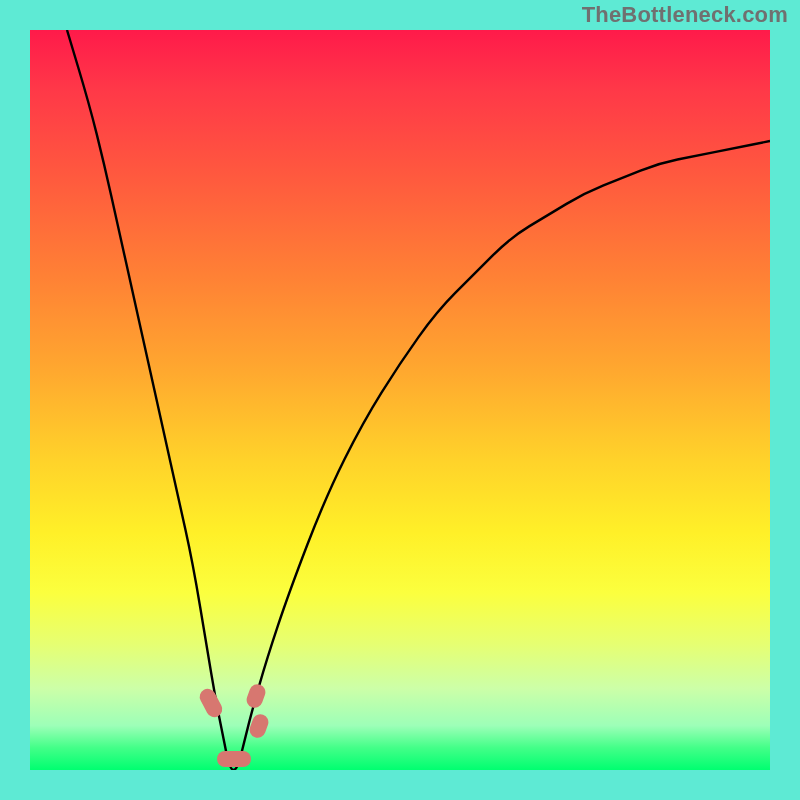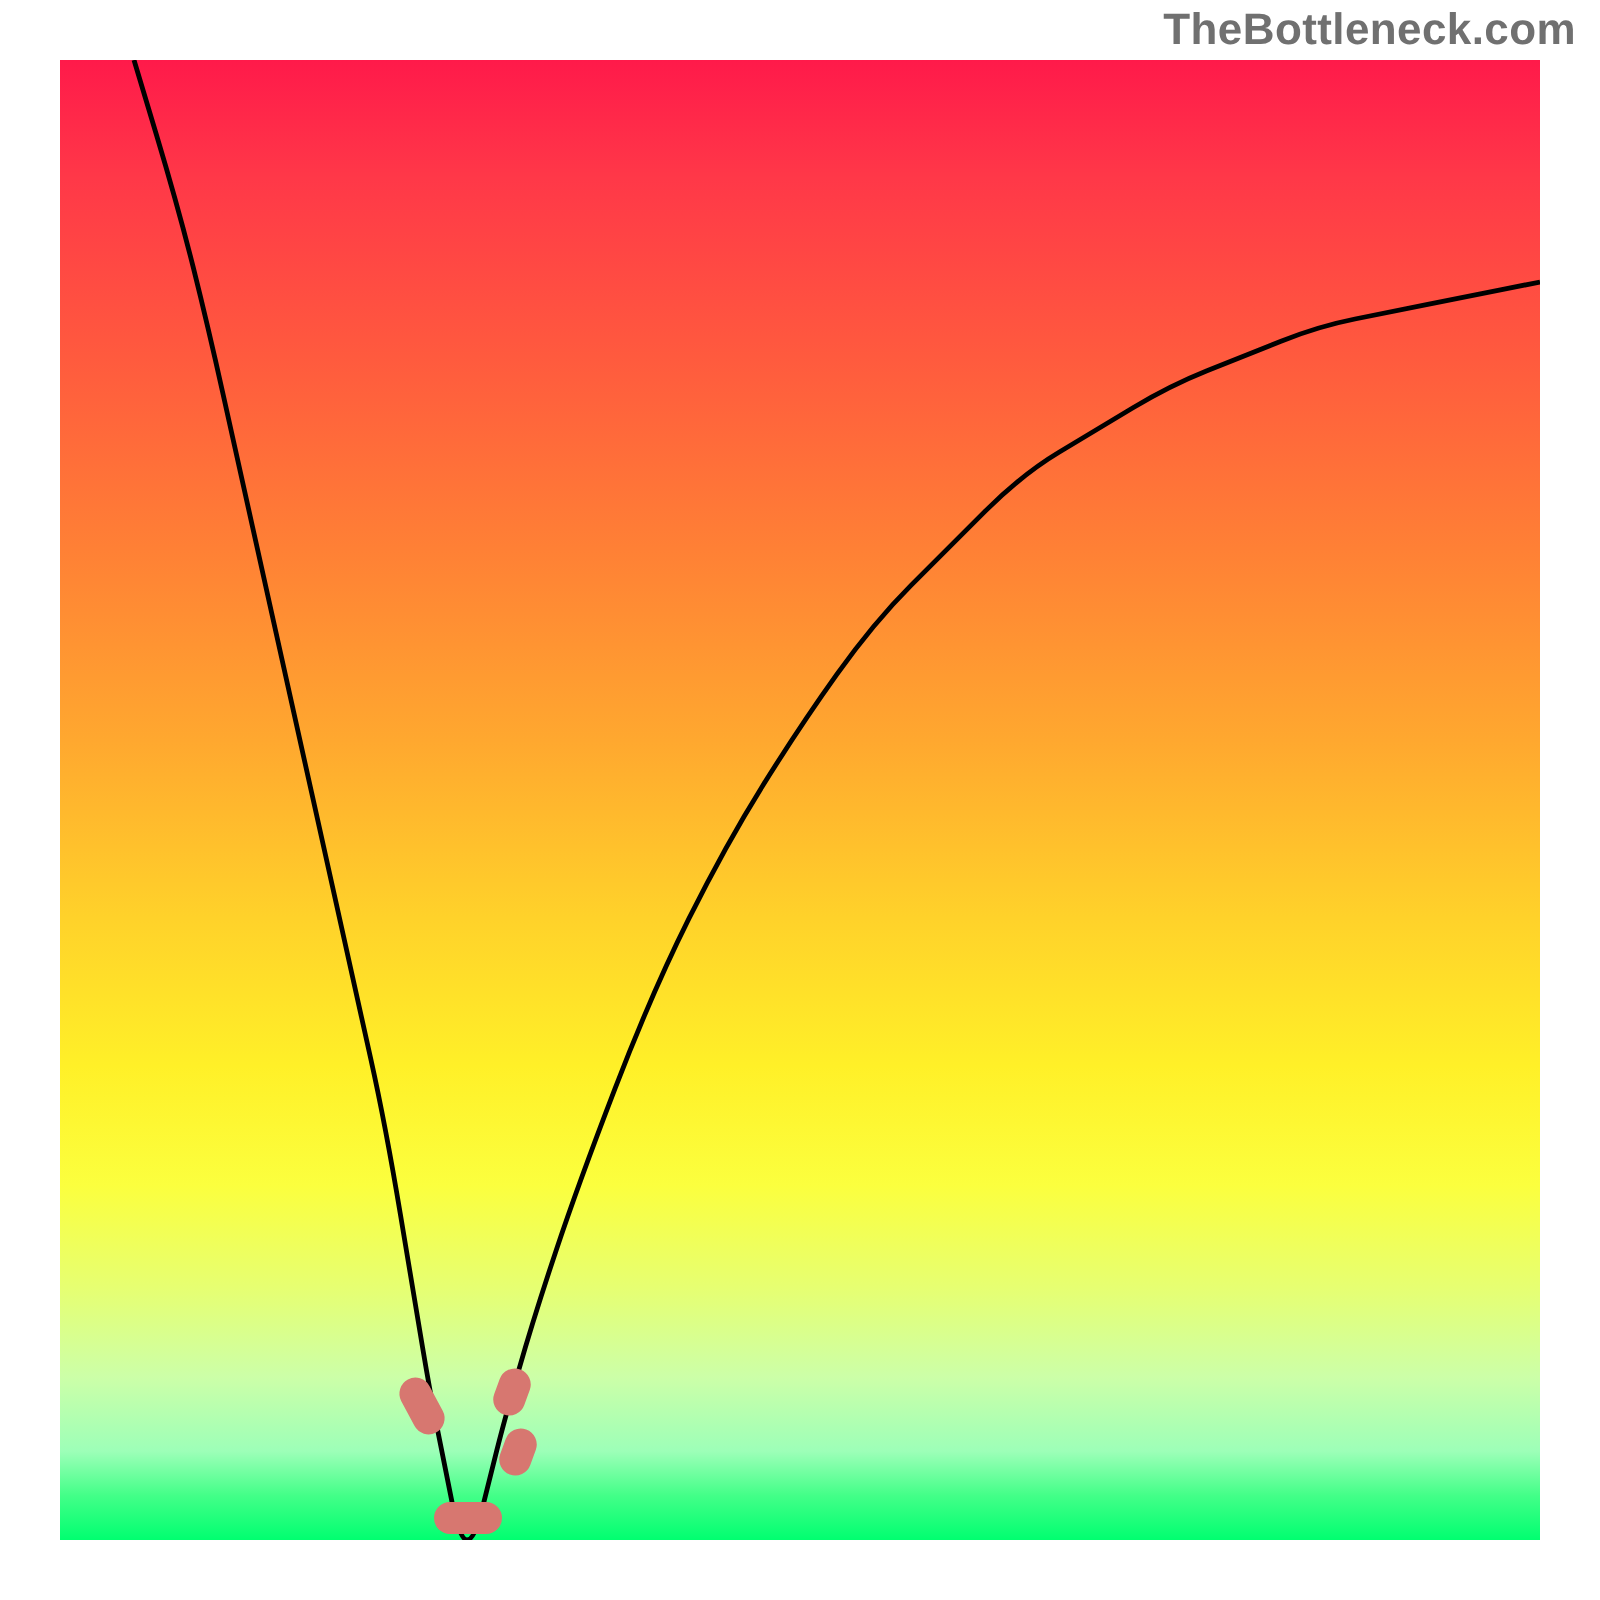--- a/index.html
+++ b/index.html
@@ -8,21 +8,21 @@
     width: 800px;
     height: 800px;
     background: #000;
     overflow: hidden;
     font-family: Arial, Helvetica, sans-serif;
   }
   .frame {
     position: relative;
     width: 800px;
     height: 800px;
-    background: #ffffff;
+    background: #5eead4;
   }
   .watermark {
     position: absolute;
     top: 2px;
     right: 12px;
     color: #707070;
     font-size: 22px;
     font-weight: 600;
     letter-spacing: 0.2px;
     z-index: 10;

